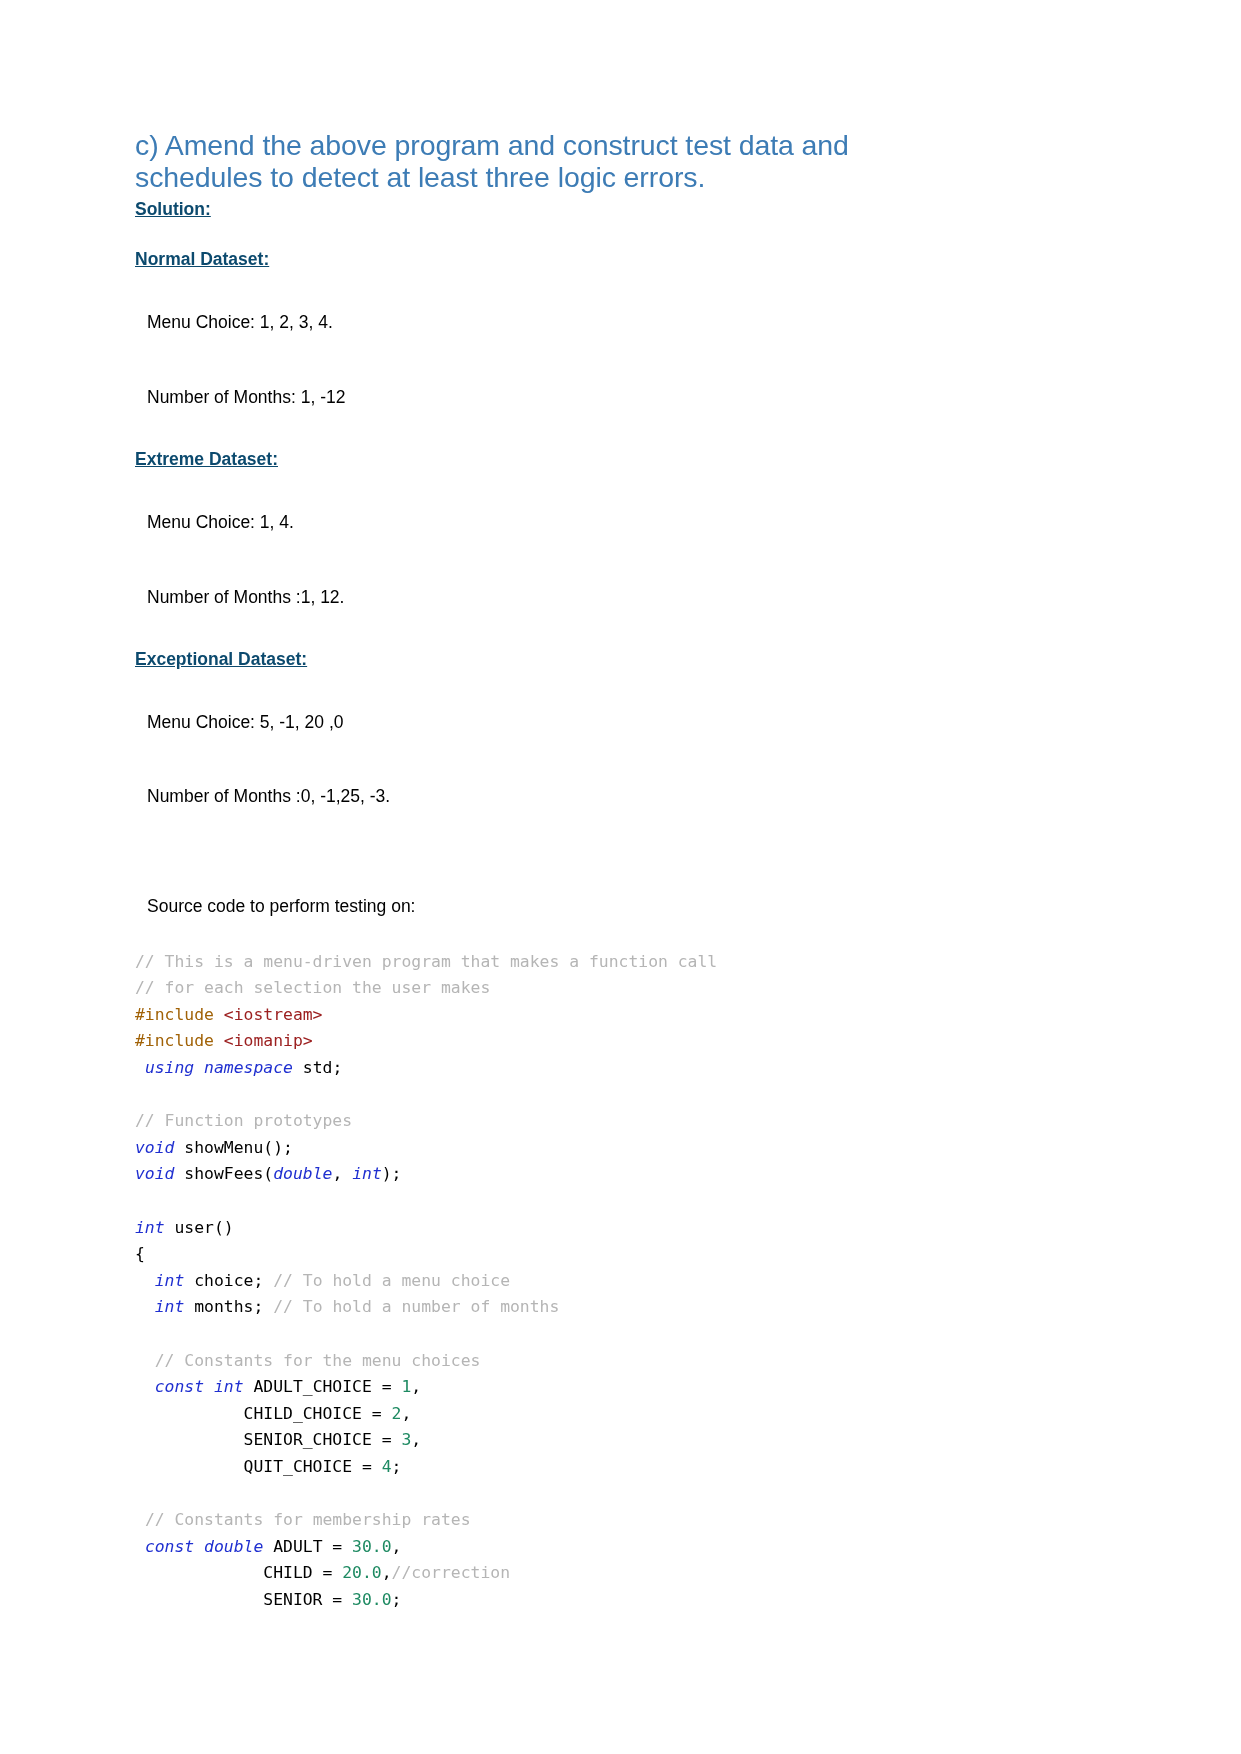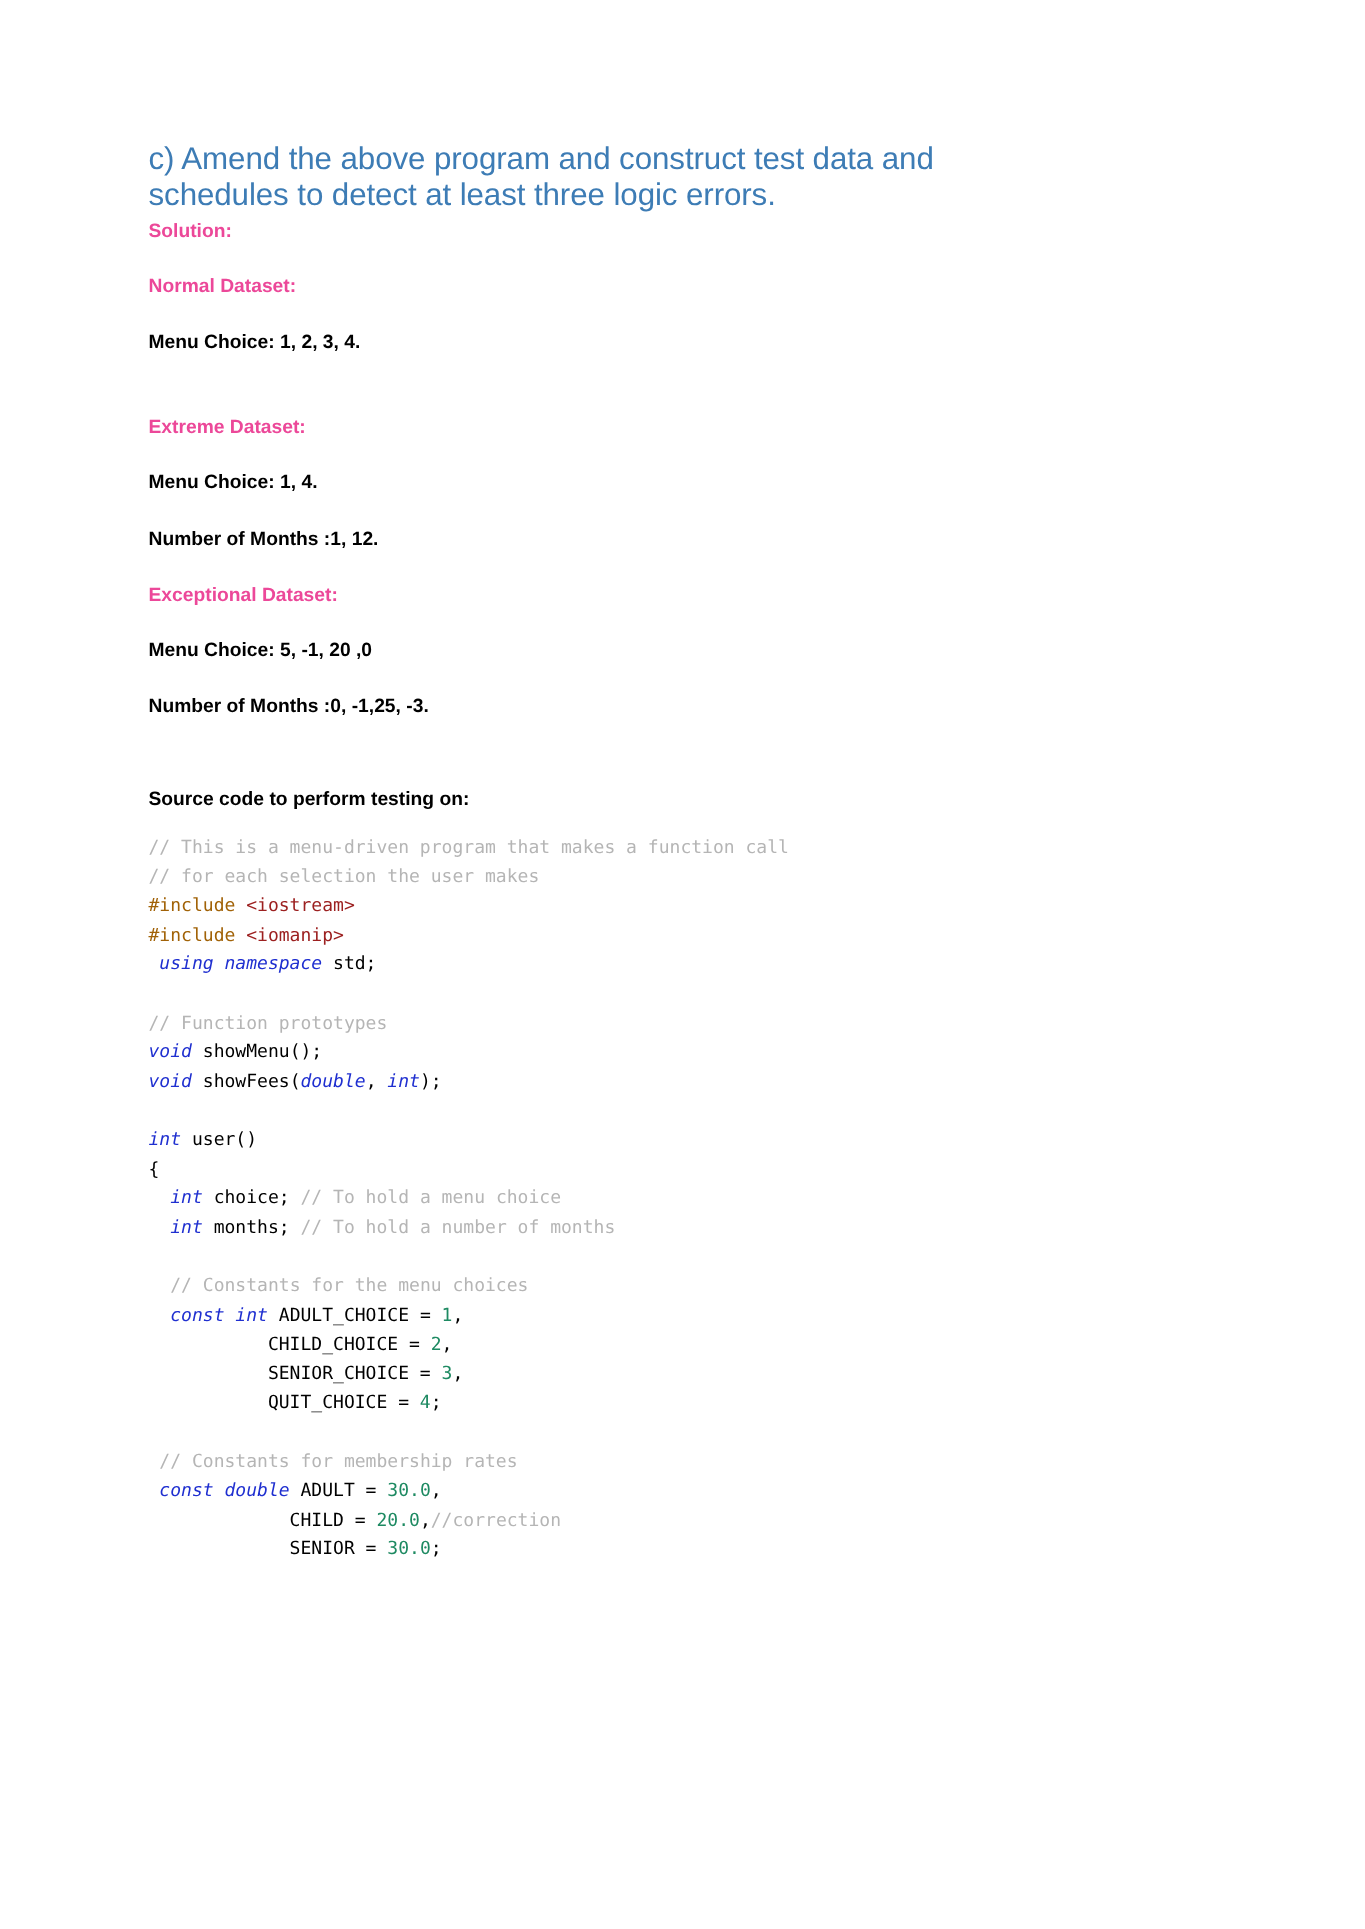--- a/index.html
+++ b/index.html
@@ -27,30 +27,31 @@
     line-height: 1.12;
     color: #3d7cb5;
     font-weight: 400;
     letter-spacing: -0.1px;
     margin: 0 0 4px 0;
     max-width: 770px;
   }
   .subhead {
     font-size: 17.5px;
     font-weight: bold;
-    color: #ec4899;
+    color: #0c4a6e;
     margin: 0;
     padding: 0;
     line-height: 1.35;
+    text-decoration: underline;
   }
   .para {
     font-size: 17.5px;
-    font-weight: bold;
+    font-weight: normal;
     color: #000;
-    margin: 0;
+    margin: 12px;
     line-height: 1.35;
   }
   .gap-md { height: 27px; }
   .gap-lg { height: 62px; }
   .gap-code { height: 18px; }
   .code-block {
     font-family: "DejaVu Sans Mono", "Liberation Mono", monospace;
     font-size: 16.4px;
     line-height: 26.6px;
     white-space: pre;
@@ -77,20 +78,21 @@
 
   <h1 class="heading">c) Amend the above program and construct test data and schedules to detect at least three logic errors.</h1>
 
   <div class="subhead">Solution:</div>
 
   <div class="gap-md"></div>
   <div class="subhead">Normal Dataset:</div>
   <div class="gap-md"></div>
   <div class="para">Menu Choice: 1, 2, 3, 4.</div>
   <div class="gap-md"></div>
+  <div class="para">Number of Months: 1, -12</div>
 
   <div class="gap-md"></div>
   <div class="subhead">Extreme Dataset:</div>
   <div class="gap-md"></div>
   <div class="para">Menu Choice: 1, 4.</div>
   <div class="gap-md"></div>
   <div class="para">Number of Months :1, 12.</div>
 
   <div class="gap-md"></div>
   <div class="subhead">Exceptional Dataset:</div>

